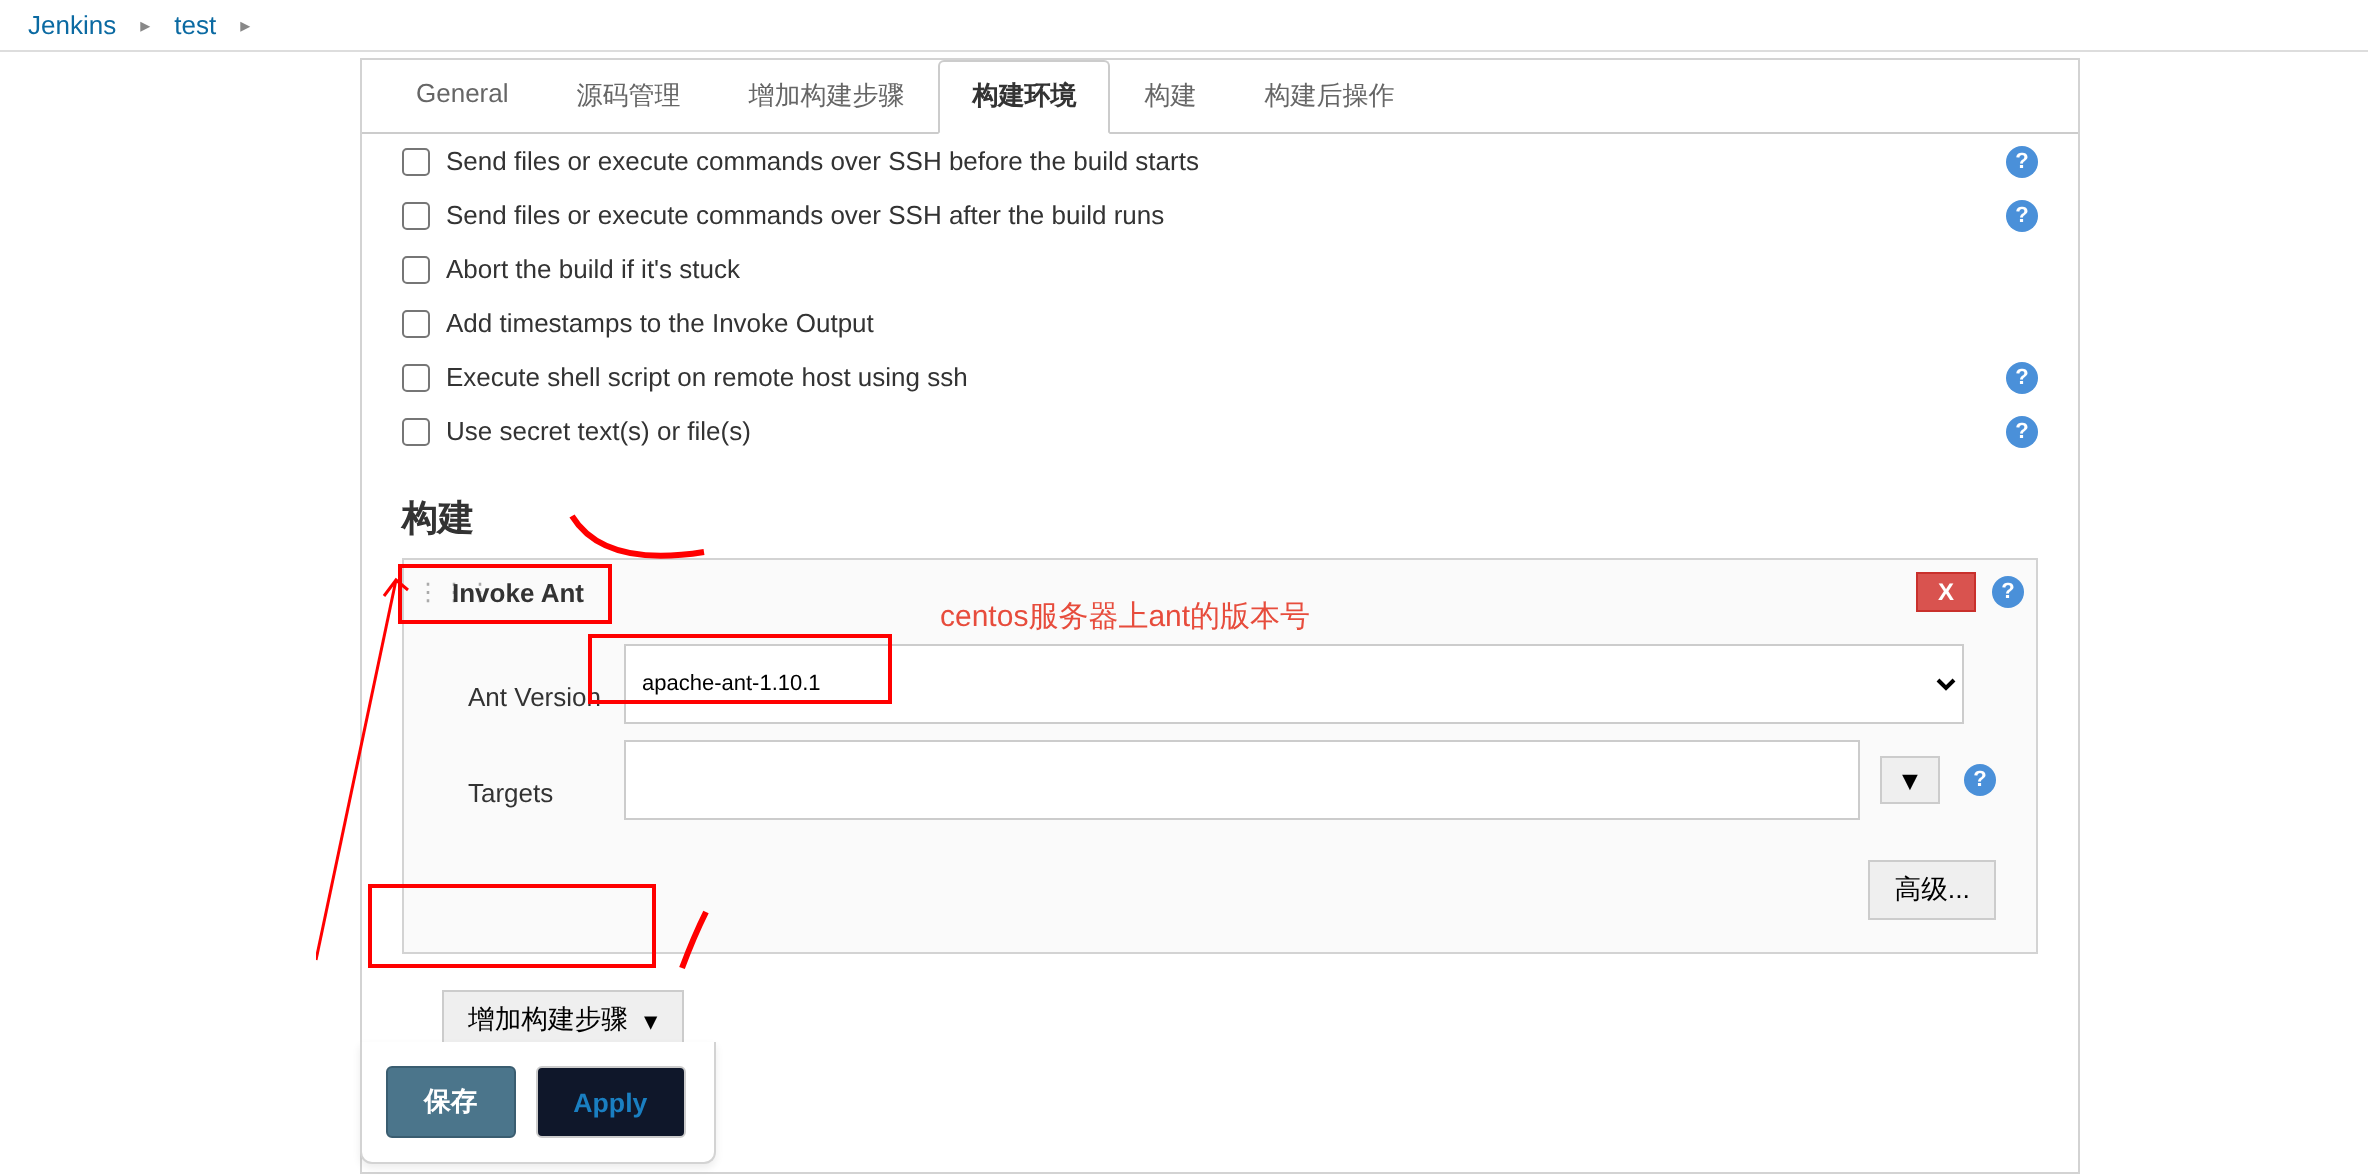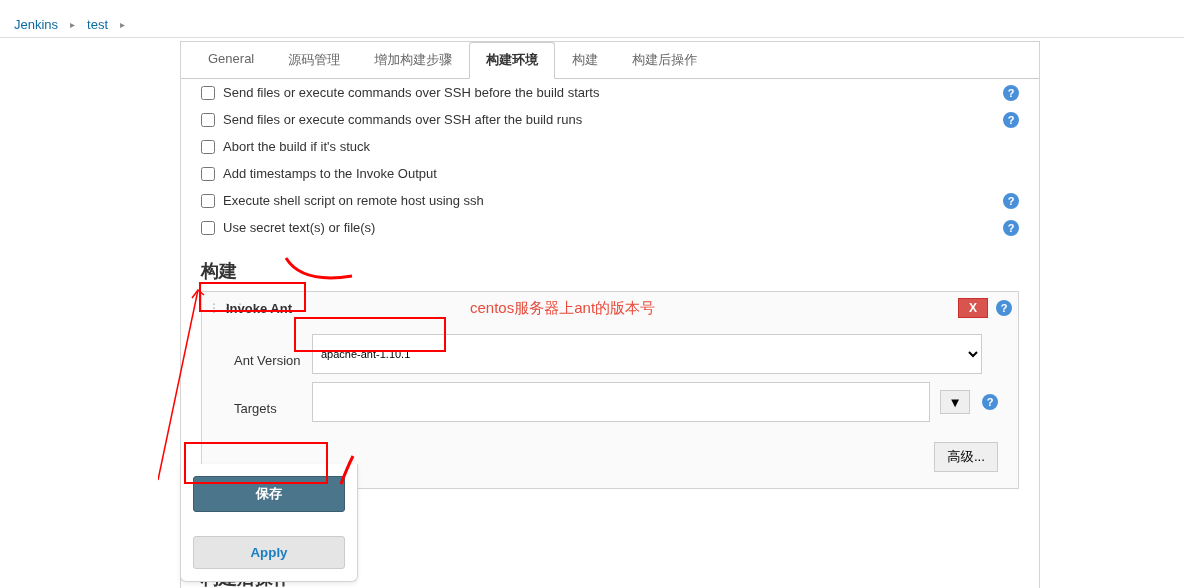--- a/index.html
+++ b/index.html
@@ -1,19 +1,19 @@
 <!DOCTYPE html>
 <html><head>
   <meta charset="utf-8">
   <style>
     * { box-sizing: border-box; margin: 0; padding: 0; }
     body { font-family: Arial, sans-serif; font-size: 13px; color: #333; background: #fff; width: 1184px; height: 588px; overflow: hidden; }
     
     
-    .breadcrumb { display: flex; align-items: center; padding: 4px 8px; border-bottom: 1px solid #ddd; height: 26px; margin-top: 12px; }
+    .breadcrumb { display: flex; align-items: center; padding: 4px 8px; border-bottom: 1px solid #ddd; height: 26px; }
     .breadcrumb-item { color: #0b6aa2; padding: 2px 6px; cursor: pointer; }
     .breadcrumb-sep { color: #888; font-size: 10px; padding: 0 6px; }
     
     
     .main-container { margin-left: 180px; width: 860px; border: 1px solid #d3d3d3; background: #fff; margin-top: 3px; }
     
     
     .tabs { display: flex; border-bottom: 1px solid #ccc; background: #fff; padding-left: 10px; }
     .tab { padding: 8px 16px; color: #666; cursor: pointer; border: 1px solid transparent; }
     .tab.active { color: #333; font-weight: bold; border: 1px solid #ccc; border-bottom: 1px solid #fff; margin-bottom: -1px; background: #fff; border-radius: 3px 3px 0 0; }
@@ -41,23 +41,23 @@
     .form-label { width: 78px; text-align: left; color: #333; margin-top: 13px; }
     .form-row select, .form-row input[type="text"] { flex: 1; max-width: 670px; border: 1px solid #ccc; padding: 3px 4px; font-size: 11px; height: 40px; }
     .form-row select { background: #fff; }
     .form-row select option:checked { background: #3399ff linear-gradient(0deg, #3399ff 0%, #3399ff 100%); color: #fff; }
     .dropdown-btn { width: 30px; height: 24px; border: 1px solid #ccc; background: #efefef; margin-left: 10px; cursor: pointer; display: inline-flex; align-items: center; justify-content: center; }
     .adv-btn-row { text-align: right; padding-right: 20px; margin-top: 8px; }
     .adv-btn { background: #efefef; border: 1px solid #ccc; padding: 5px 12px; cursor: pointer; }
     
     .add-step-btn { background: #efefef; border: 1px solid #ccc; padding: 5px 12px; cursor: pointer; display: inline-flex; align-items: center; gap: 8px; margin-left: 20px; margin-bottom: 11px; }
     
-    .footer-bar { position: absolute; bottom: 6px; left: 180px; display: flex; gap: 24px; padding: 12px; background: #fff; border: 1px solid #d3d3d3; border-top: none; border-radius: 0 0 6px 6px; width: 178px; box-shadow: 0 2px 4px rgba(0,0,0,0.08); flex-direction: column; }
+    .footer-bar { position: absolute; bottom: 6px; left: 180px; display: flex; gap: 10px; padding: 12px; background: #fff; border: 1px solid #d3d3d3; border-top: none; border-radius: 0 0 6px 6px; width: 178px; box-shadow: 0 2px 4px rgba(0,0,0,0.08); }
     .save-btn { background: #4b758b; color: #fff; border: 1px solid #3a5d70; padding: 8px 18px; cursor: pointer; font-weight: bold; border-radius: 3px; }
-    .apply-btn { background: #e5e5e5; color: #1a7fc1; border: 1px solid #ccc; padding: 8px 18px; cursor: pointer; font-weight: bold; border-radius: 3px; }
+    .apply-btn { background: #0f172a; color: #1a7fc1; border: 1px solid #ccc; padding: 8px 18px; cursor: pointer; font-weight: bold; border-radius: 3px; }
     
     
     .red-box { position: absolute; border: 2px solid red; pointer-events: none; }
     .annotation-text { color: #e74c3c; font-size: 15px; position: absolute; }
     .arrow-svg { position: absolute; pointer-events: none; }
   </style>
 </head>
 <body>
 
 <div class="breadcrumb">

